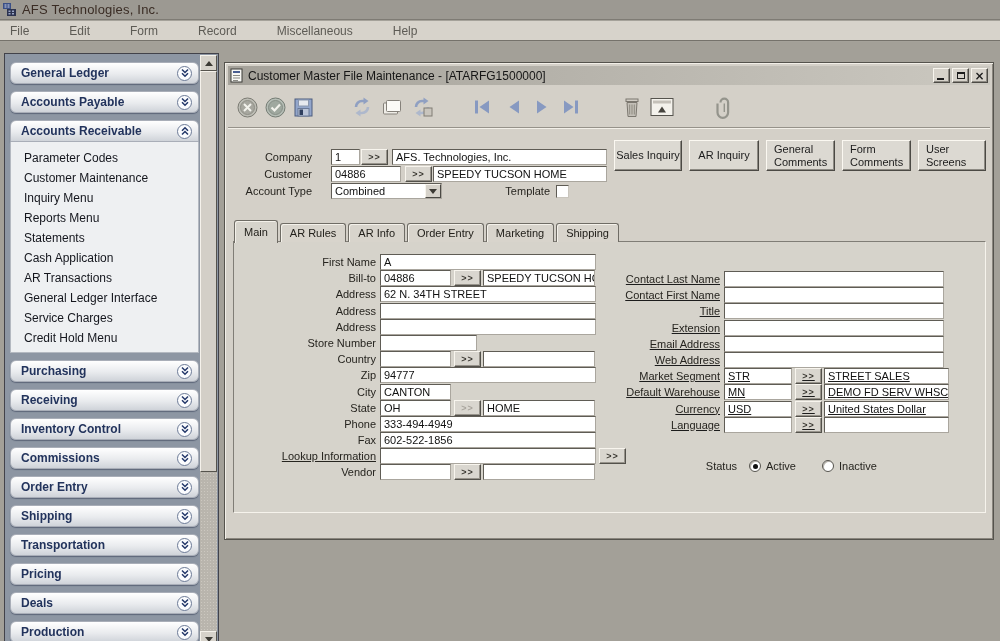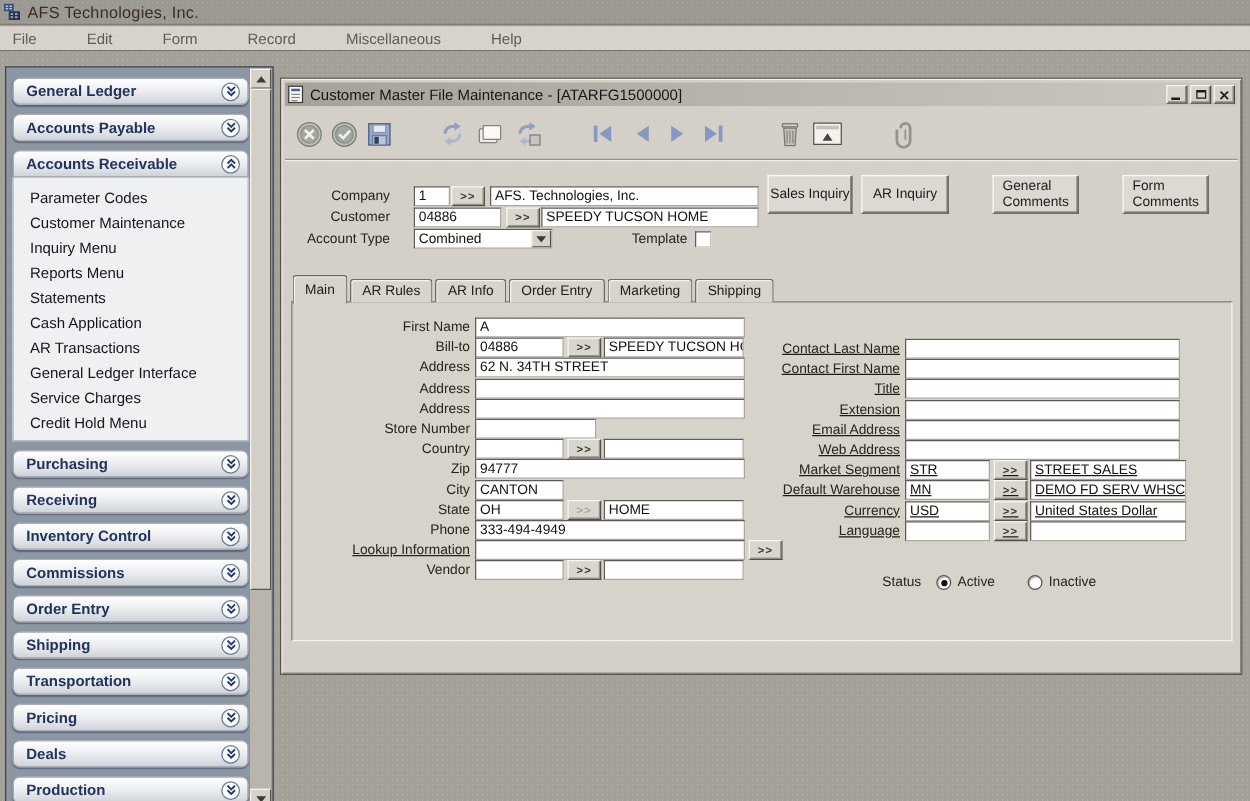--- a/index.html
+++ b/index.html
@@ -77,21 +77,21 @@
   .dropdown{position:relative;width:111px;padding-right:18px;}
   .dd-btn{position:absolute;right:0;top:0;bottom:0;width:16px;background:#d6d2ca;border:1px solid;
     border-color:#f7f4ed #4c4a45 #4c4a45 #f7f4ed;display:flex;align-items:center;justify-content:center;}
   .tmpl-lbl{width:100px;margin-left:8px;text-align:right;color:#26241f;}
   .checkbox{width:13px;height:13px;margin-left:6px;background:#fff;border:1px solid;
     border-color:#5f5c55 #c9c5bd #c9c5bd #5f5c55;}
   .hact{position:absolute;left:386px;top:11px;display:flex;gap:7px;}
   .abtn{height:31px;background:#dcd9d2;border:1px solid;border-color:#fbf8f1 #4b4944 #4b4944 #fbf8f1;
     box-shadow:inset -1px -1px 0 #8d8a83;font-size:11px;color:#1c1c1c;
     display:flex;align-items:center;justify-content:center;text-align:center;line-height:13px;}
-  .abtn.multi{justify-content:flex-start;text-align:left;padding-left:7px;margin-left:28px;}
+  .abtn.multi{justify-content:flex-start;text-align:left;padding-left:7px;}
 
   .tabs{position:absolute;top:134px;left:6px;display:flex;align-items:flex-end;height:23px;z-index:3;}
   .tab{height:19px;padding:3px 9px 0;background:#d8d4cc;border:1px solid #6f6c65;border-bottom:none;
     border-radius:3px 3px 0 0;margin-right:2px;font-size:11px;color:#22201b;box-shadow:inset 1px 1px 0 #f4f1ea;}
   .tab.active{height:23px;padding-top:5px;background:#d6d3cb;margin-bottom:-1px;z-index:4;position:relative;}
 
   .panel{position:absolute;top:156px;left:5px;width:753px;height:272px;background-color:#d6d3cb;
     background-image:radial-gradient(#dedadf0?,transparent);}
   .panel{background-image:radial-gradient(#dedad2 14%,transparent 15%);background-size:4px 4px;
     border:1px solid;border-color:#807d76 #f6f3ec #f6f3ec #807d76;}
@@ -509,20 +509,24 @@
                 <span class="lbl">State</span>
                 <span class="fld f-code">OH</span>
                 <span class="lkbtn ml3 dim">&gt;&gt;</span>
                 <span class="fld f-desc ml2">HOME</span>
               </div>
               <div class="row">
                 <span class="lbl">Phone</span>
                 <span class="fld f-wide">333-494-4949</span>
               </div>
               <div class="row">
+                <span class="lbl">Fax</span>
+                <span class="fld f-wide">602-522-1856</span>
+              </div>
+              <div class="row">
                 <span class="lbl link">Lookup Information</span>
                 <span class="fld f-wide"></span>
                 <span class="lkbtn ml3">&gt;&gt;</span>
               </div>
               <div class="row">
                 <span class="lbl">Vendor</span>
                 <span class="fld f-code"></span>
                 <span class="lkbtn ml3">&gt;&gt;</span>
                 <span class="fld f-desc ml2"></span>
               </div>

